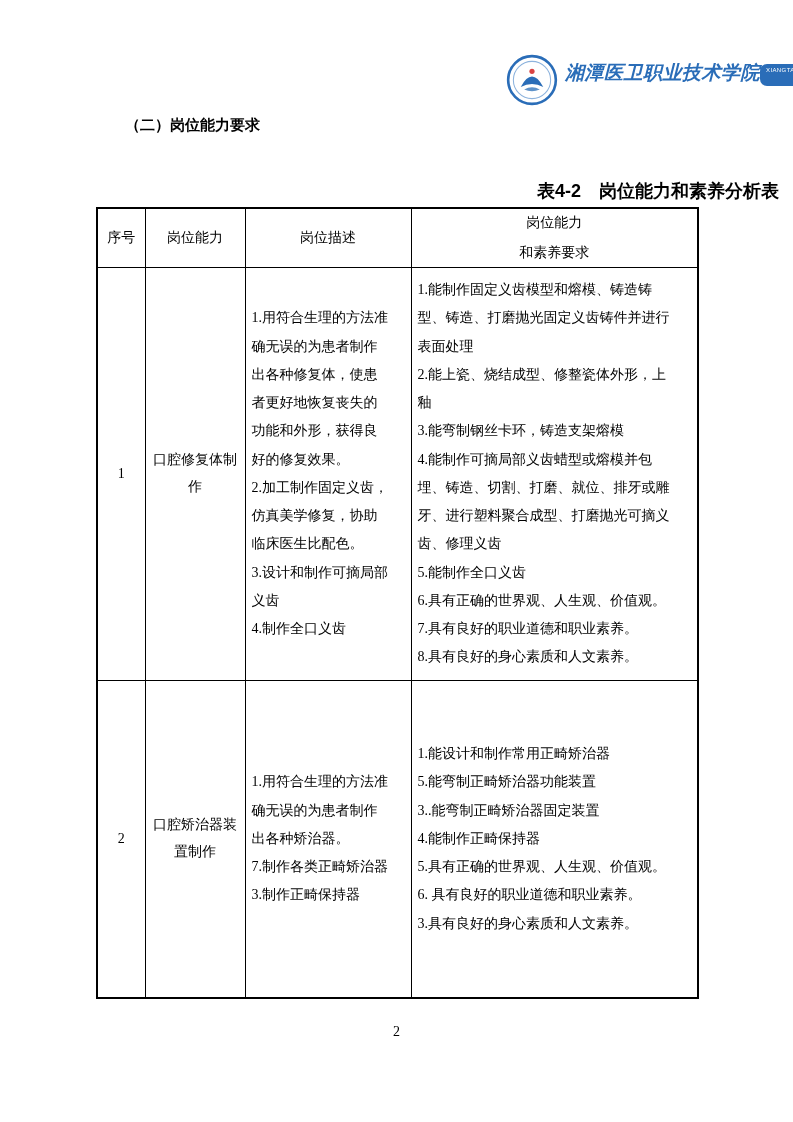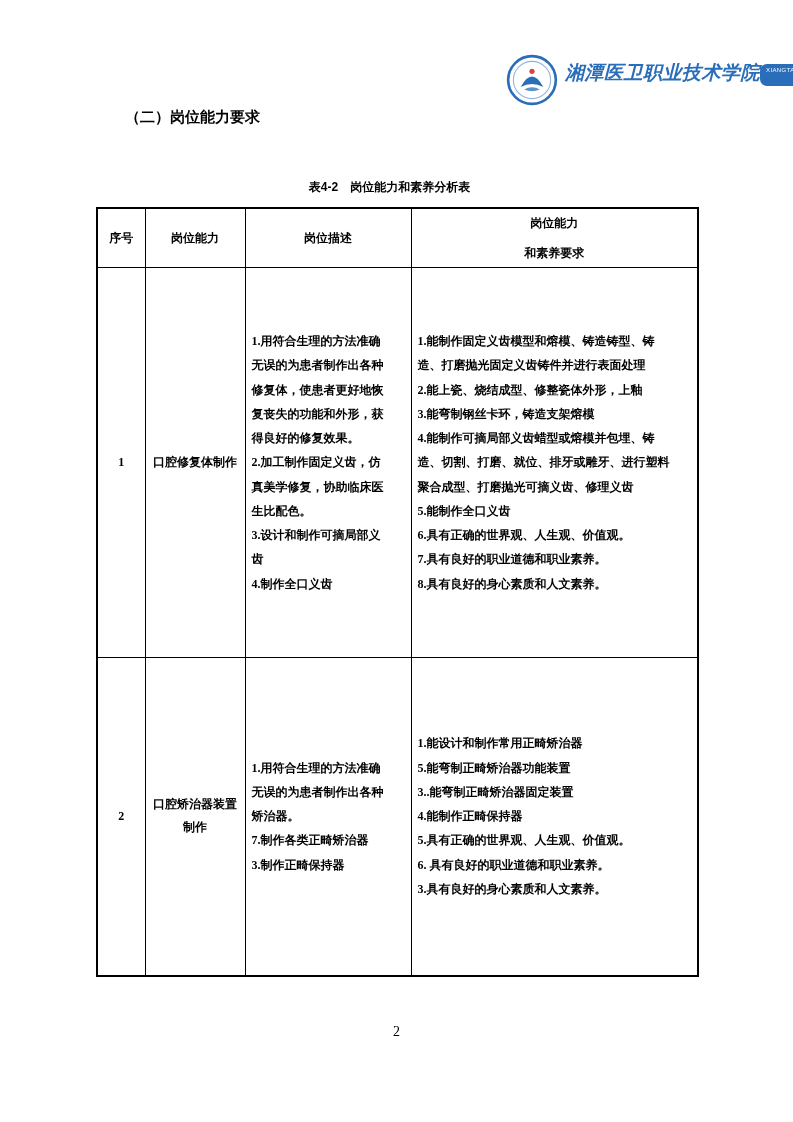--- a/index.html
+++ b/index.html
@@ -47,58 +47,58 @@
     border-radius: 7px;
     padding: 2px 6px;
     text-align: center;
     white-space: nowrap;
   }
 
   
   .heading {
     position: absolute;
     left: 125px;
-    top: 108px;
+    top: 116px;
     font-size: 15px;
     font-weight: bold;
     font-family: "Liberation Sans", "DejaVu Sans", sans-serif;
   }
   .intro {
     position: absolute;
     left: 125px;
     top: 147px;
     width: 600px;
     font-size: 14.5px;
   }
   .table-title {
     position: absolute;
     left: 0;
     top: 179px;
     width: 779px;
-    text-align: center;
-    font-size: 12px;
+    text-align: right;
+    font-size: 18px;
     font-weight: bold;
     font-family: "Liberation Sans", "DejaVu Sans", sans-serif;
   }
 
   
   table.analysis {
     position: absolute;
     left: 96px;
     top: 207px;
     width: 601px;
     border-collapse: collapse;
     table-layout: fixed;
     border: 2px solid #000;
   }
   table.analysis th,
   table.analysis td {
     border: 1px solid #000;
-    font-size: 12px;
-    font-weight: bold;
+    font-size: 14px;
+    font-weight: normal;
   }
   table.analysis th {
     height: 58px;
     text-align: center;
     vertical-align: middle;
     padding: 4px 2px;
   }
   .th-line { line-height: 20px; }
   .th-gap { margin-top: 10px; }
   .cell-center {

